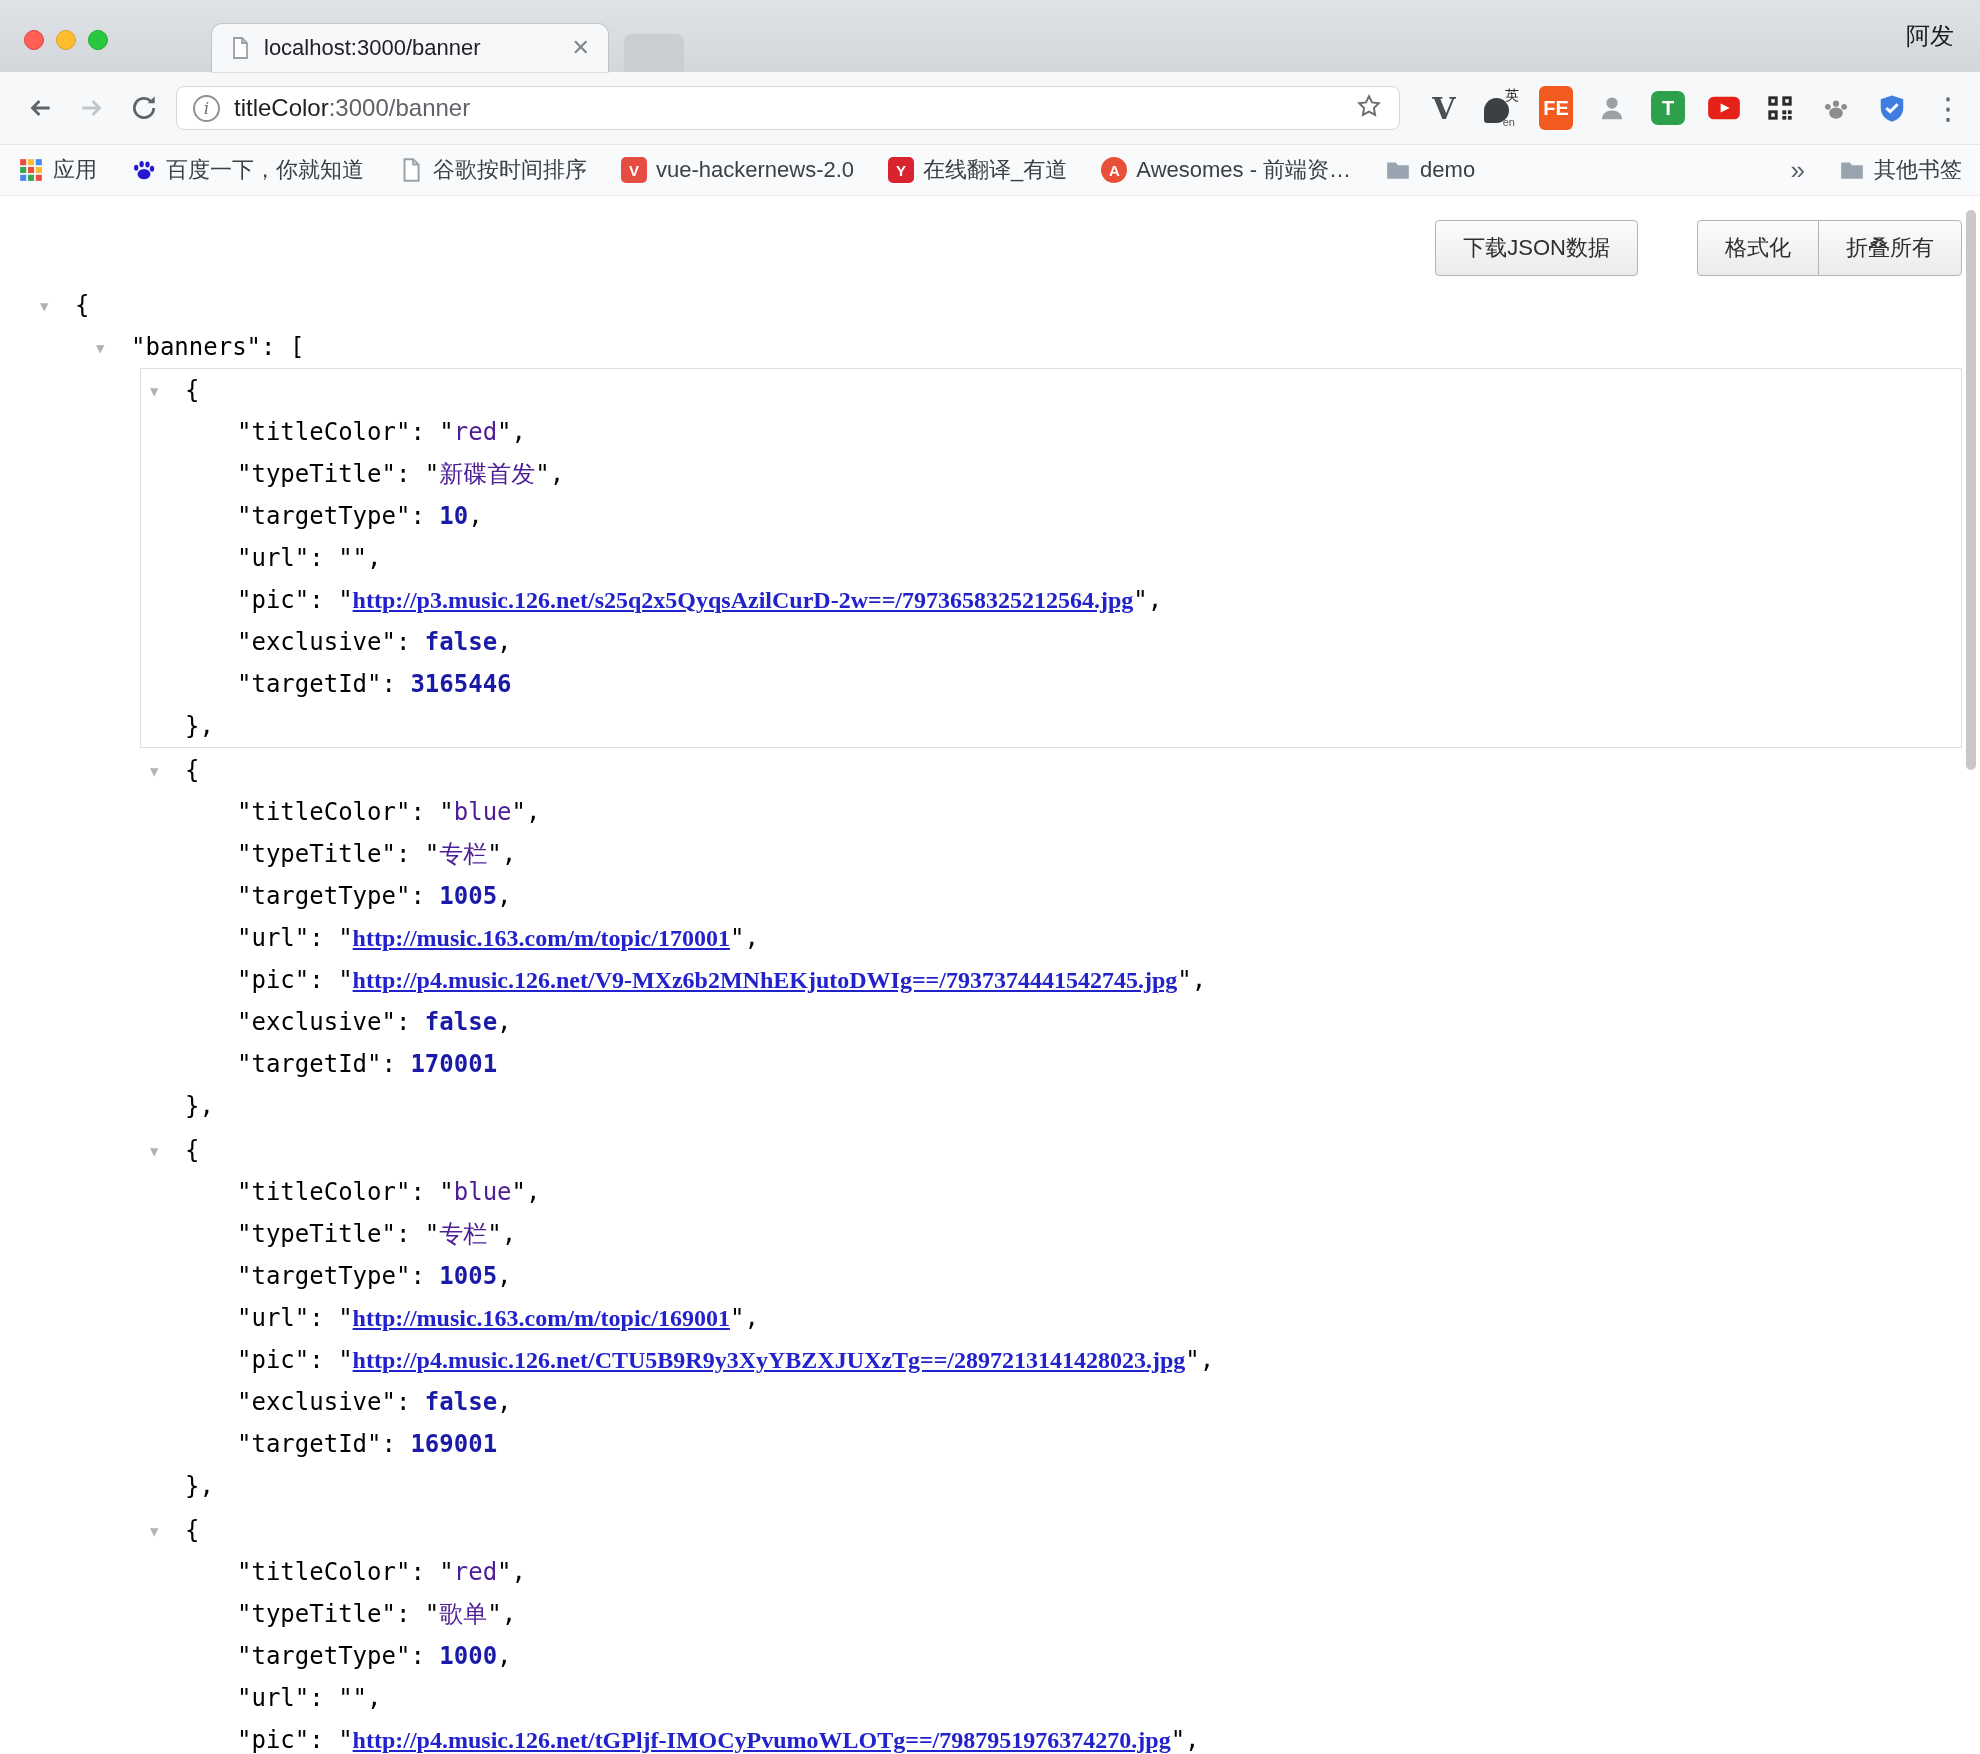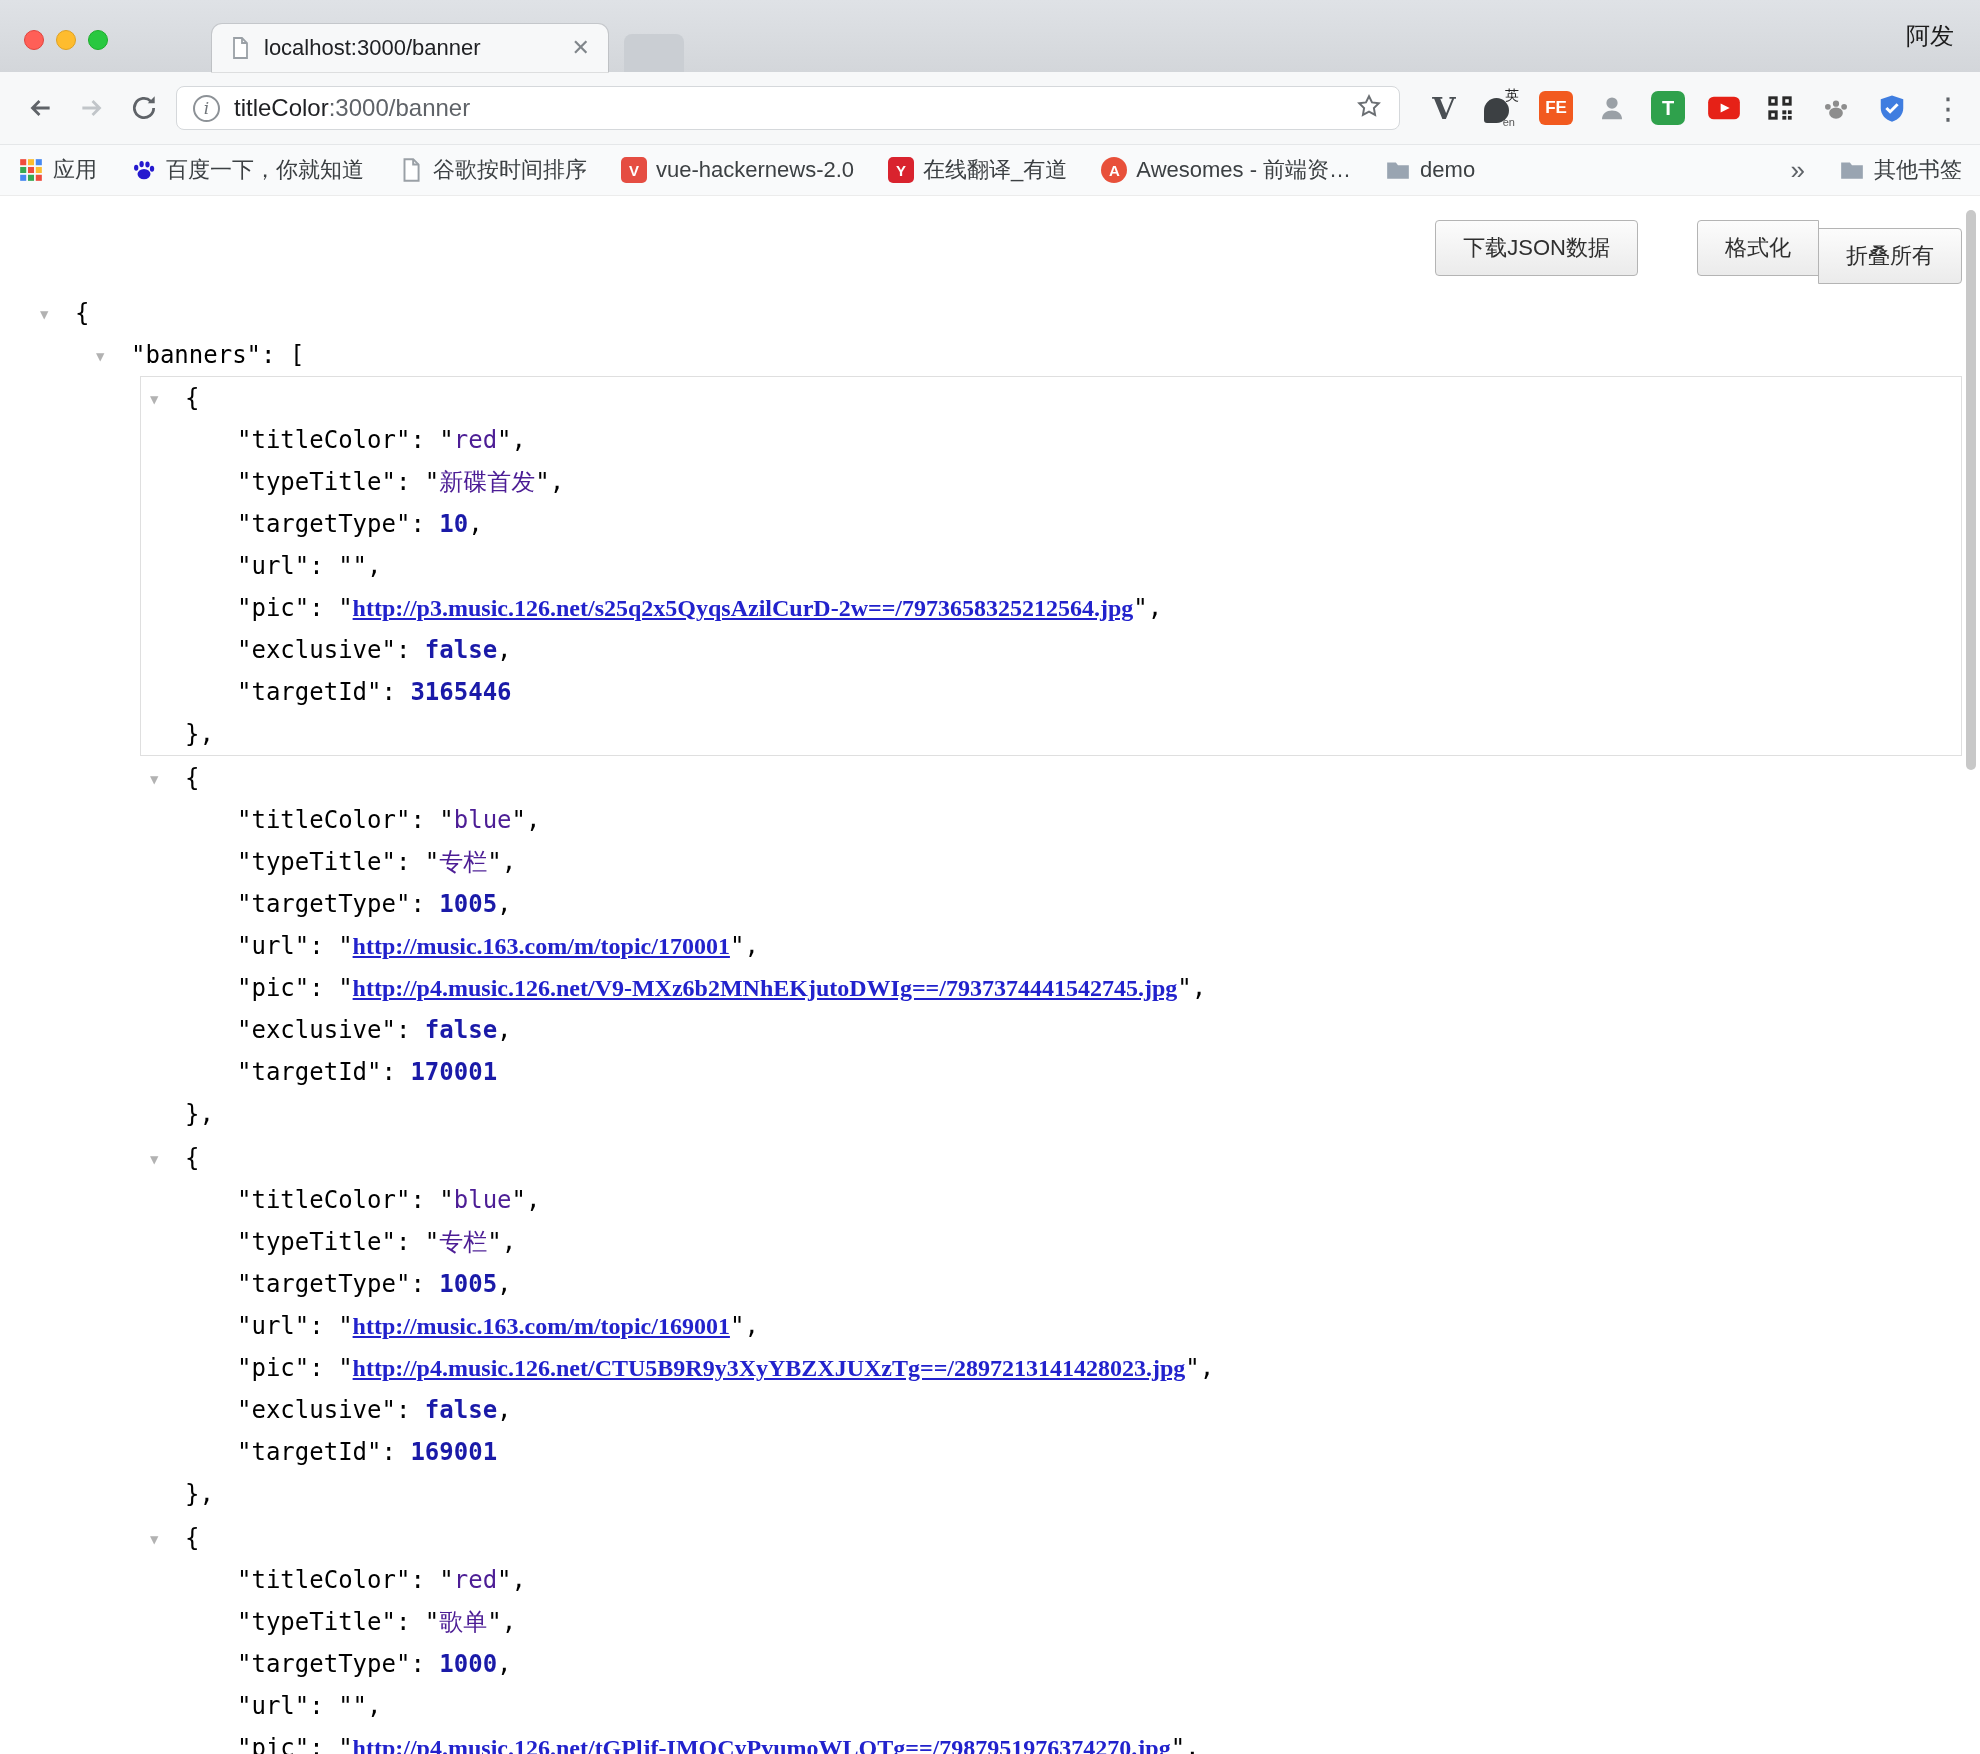--- a/index.html
+++ b/index.html
@@ -40,22 +40,22 @@
   .url .host { color:#202124; }
   .url .path { color:#5f6368; }
   .extensions { display:flex; align-items:center; gap:20px; }
   .ext { width:36px; height:36px; position:relative; display:flex; align-items:center;
     justify-content:center; cursor:pointer; }
   .vimium { font-size:30px; font-weight:bold; color:#4a4f54; font-family:"DejaVu Serif",serif; }
   .bird { position:absolute; left:2px; bottom:3px; width:25px; height:25px;
     background:#3c4043; border-radius:50% 50% 50% 12%; }
   .badge-top { position:absolute; top:-3px; right:-1px; font-size:14px; color:#222; }
   .badge-bot { position:absolute; bottom:-2px; right:3px; font-size:11px; color:#555; }
-  .fe-badge { width:34px; height:34px; border-radius:6px; background:#f25a1f; color:#fff;
-    font-weight:bold; font-size:17px; display:flex; align-items:center; justify-content:center; }
+  .fe-badge { width:34px; height:44px; border-radius:6px; background:#f25a1f; color:#fff;
+    font-weight:bold; font-size:20px; display:flex; align-items:center; justify-content:center; }
   .green-badge { width:34px; height:34px; border-radius:7px; background:#2fa14c; color:#fff;
     font-weight:bold; font-size:20px; display:flex; align-items:center; justify-content:center; }
   .menu-dots { font-size:30px; color:#5f6368; }
 
   
   .bookmarks { height:51px; background:#f9fafb; border-bottom:1px solid #ececec;
     display:flex; align-items:center; padding:0 18px; gap:34px; }
   .bm { display:flex; align-items:center; gap:9px; font-size:22px; color:#3c4043;
     white-space:nowrap; cursor:pointer; }
   .bm-ic { width:26px; height:26px; flex:0 0 auto; }
@@ -67,21 +67,21 @@
   .bm-chevron { margin-left:auto; font-size:26px; color:#5f6368; cursor:pointer; }
 
   
   .content { position:relative; background:#fff; height:1556px; }
   .page-toolbar { display:flex; justify-content:flex-end; padding:24px 18px 0 0; }
   .btn { height:56px; padding:0 27px; font-size:22px; color:#2f2f2f;
     background:linear-gradient(#fcfcfc,#ebebeb); border:1px solid #b4b4b4;
     border-radius:4px; cursor:pointer; font-family:"Liberation Sans",sans-serif; }
   .btn-group { display:flex; margin-left:19px;padding-left:40px; }
   .btn-group .btn:first-child { border-radius:4px 0 0 4px; }
-  .btn-group .btn:last-child { border-radius:0 4px 4px 0; margin-left:-1px;margin-top:8px; }
+  .btn-group .btn:last-child { border-radius:0 4px 4px 0; margin-left:-1px; }
 
   
   .json { margin-top:8px; font-family:"DejaVu Sans Mono", monospace; font-size:24px;
     color:#000; }
   .line { position:relative; height:42px; line-height:42px; white-space:pre; }
   .tri { position:absolute; top:1px; font-size:14px; color:#b2b2b2; cursor:pointer; }
   .l-root { padding-left:75px; }  .l-root .tri { left:40px; }
   .l-arr  { padding-left:131px; } .l-arr .tri { left:96px; }
   .obj { margin:0 18px 0 140px; border:1px solid transparent; background:#fff; }
   .obj.hl { border-color:#dfdfdf; }

